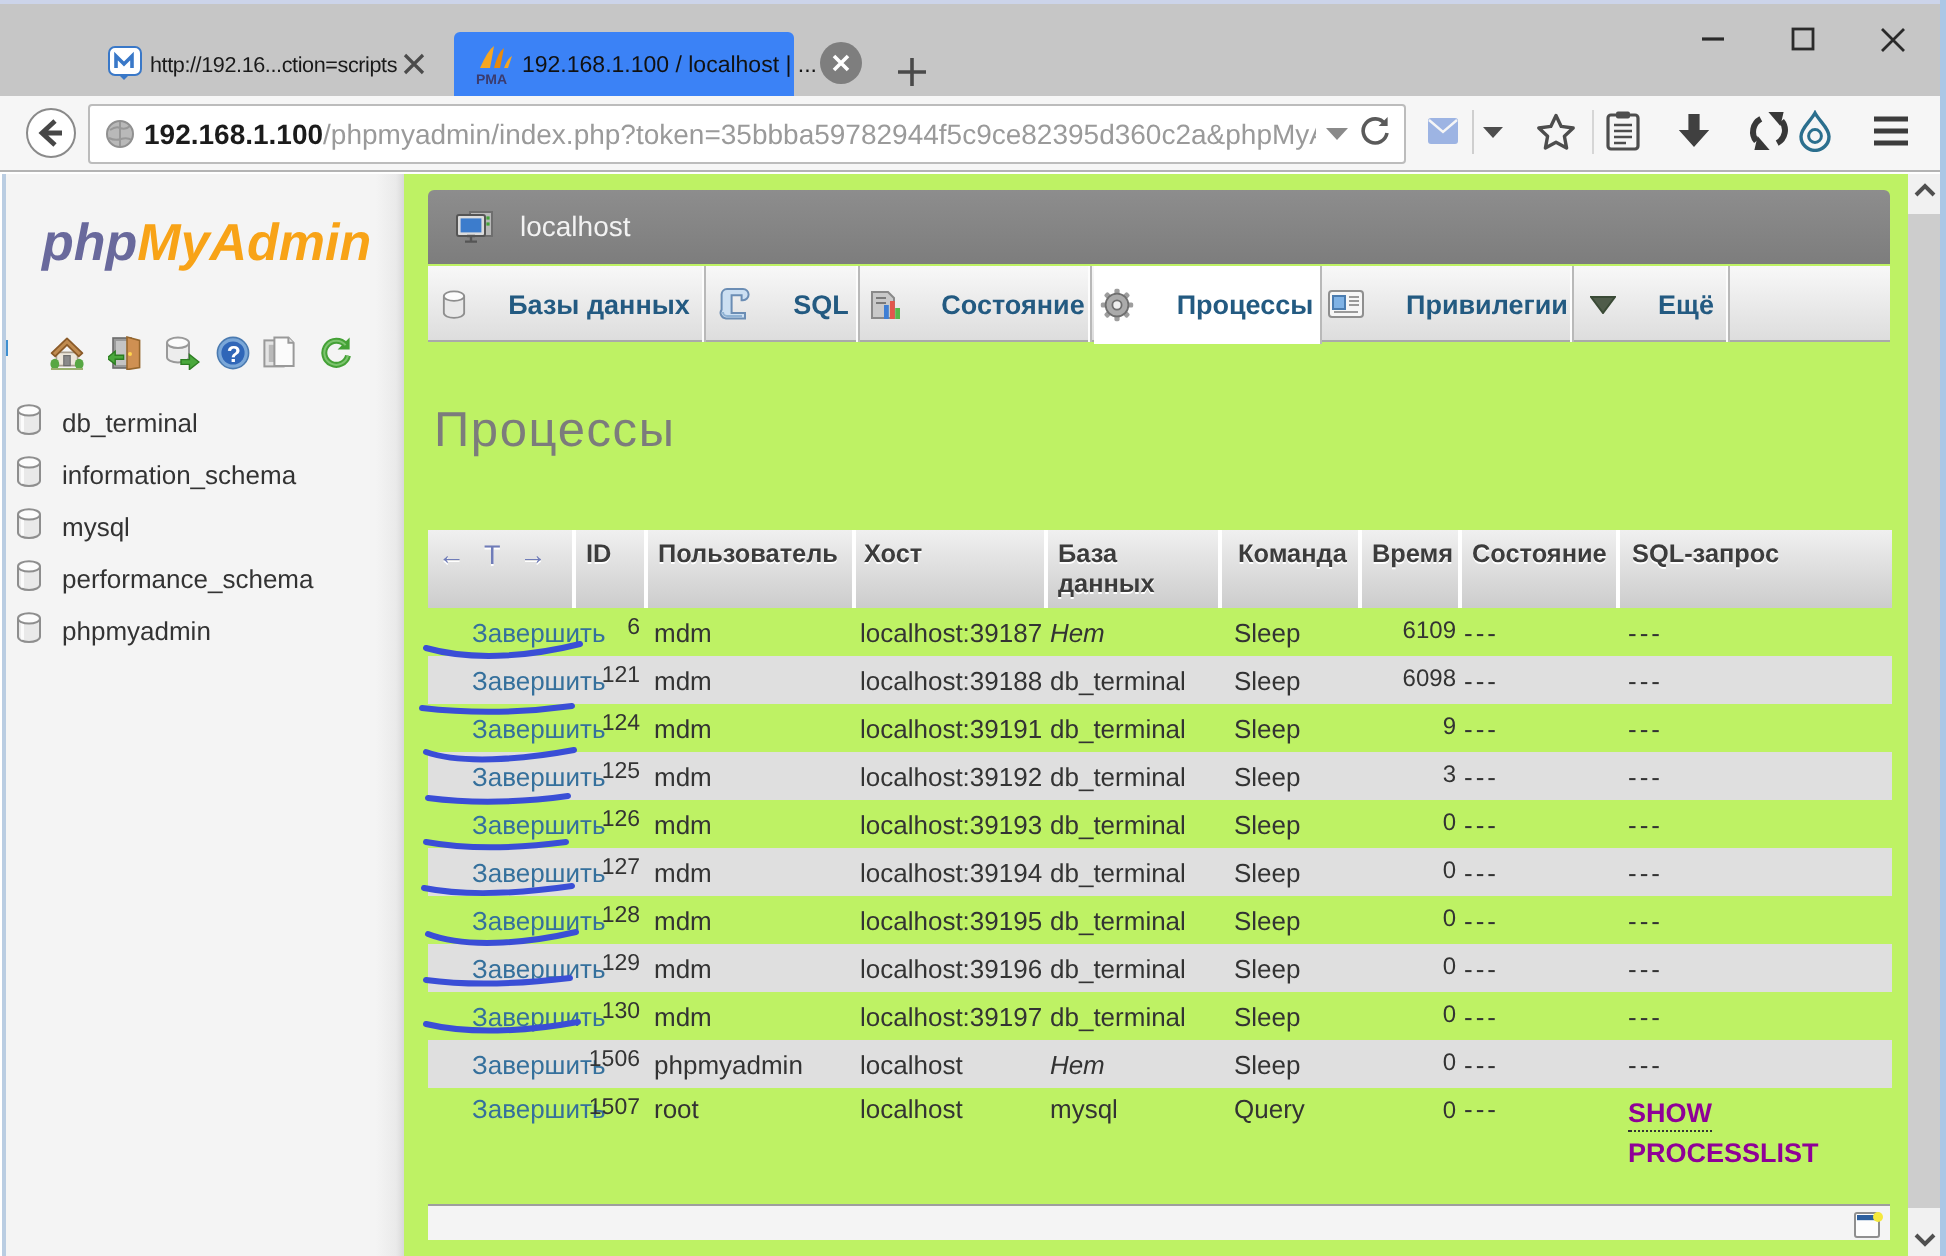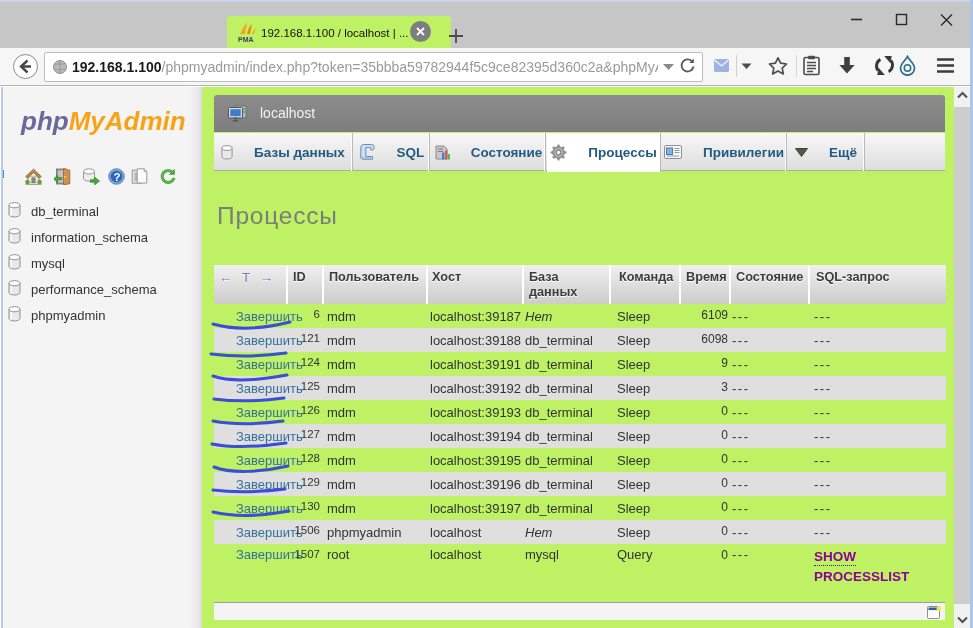--- a/index.html
+++ b/index.html
@@ -9,21 +9,21 @@
 .abs { position:absolute; }
 
 
 #topline { left:0; top:0; width:973px; height:2px; background:#ccd4ea; }
 #titlebar { left:0; top:2px; width:973px; height:46px; background:#c6c6c6; }
 #rightborder { left:970px; top:0; width:3px; height:628px; background:#abc7e6; }
 
 .tab1 { left:44px; top:16px; width:182px; height:32px; color:#1a1a1a; font-size:10.8px; letter-spacing:-0.2px; }
 .tab1 .tx { position:absolute; left:31px; top:11px; white-space:nowrap; }
 .tabclose { position:absolute; left:156px; top:9px; width:14px; height:14px; color:#4d4d4d; font-size:15px; }
-.tab2 { left:227px; top:16px; width:224px; height:32px; background:#bef264; border-radius:3px 3px 0 0; font-size:11.5px; color:#111; }
+.tab2 { left:227px; top:16px; width:170px; height:32px; background:#3b82f6; border-radius:3px 3px 0 0; font-size:11.5px; color:#111; }
 .tab2 .tx { position:absolute; left:34px; top:11px; white-space:nowrap; }
 .tab2close { position:absolute; left:183px; top:5px; width:21px; height:21px; border-radius:50%; background:#7e7e7e; }
 .newtab { left:446px; top:26px; width:20px; height:20px; }
 
 
 #toolbar { left:0; top:48px; width:973px; height:38px; background:#f6f6f6; border-bottom:1px solid #b3b3b3; }
 #backbtn { left:13px; top:54px; width:25px; height:25px; border-radius:50%; background:#fff; border:1px solid #8a8a8a; }
 #urlfield { left:44px; top:52px; width:659px; height:30px; background:#fff; border:1px solid #bcbcbc; border-radius:2px; }
 #urltext { left:72px; top:59px; font-size:14px; color:#9a9a9a; white-space:nowrap; width:586px; overflow:hidden; }
 #urltext b { color:#1b1b1b; font-weight:bold; }
@@ -84,20 +84,31 @@
 .sarrow { position:absolute; left:0; width:17px; height:17px; color:#4f4f4f; }
 svg { display:block; }
 .nowrap { white-space:nowrap; }
 </style>
 </head>
 <body>
 <div id="win">
   <div class="abs" id="titlebar"></div>
   <div class="abs" id="topline"></div>
 
+  <div class="abs tab1">
+    <svg style="position:absolute;left:10px;top:7px" width="17" height="17" viewBox="0 0 17 17">
+        <rect x="0.5" y="0.5" width="16" height="14" rx="3" fill="#fff" stroke="#3978c8"></rect>
+        <path d="M4 11 V5 l4 4 4-4 v6" fill="none" stroke="#3978c8" stroke-width="1.8"></path>
+        <path d="M6 15 l2 2 2-2z" fill="#3978c8"></path>
+      </svg>
+    <span class="tx">http://192.16...ction=scripts</span>
+    <svg class="tabclose" width="14" height="14" viewBox="0 0 14 14">
+        <path d="M2.5 2.5 L11.5 11.5 M11.5 2.5 L2.5 11.5" stroke="#4b4b4b" stroke-width="1.6"></path>
+      </svg>
+  </div>
 
   <div class="abs tab2">
     <svg style="position:absolute;left:9px;top:5px" width="22" height="22" viewBox="0 0 22 22">
       <path d="M4 13 Q8 4 11 2 Q10 8 9 13 Z" fill="#f5a623"></path>
       <path d="M11 13 Q13 5 16 3 Q15 8 14 13 Z" fill="#e8890c"></path>
       <path d="M16 13 Q18 8 20 7 Q19 10 18 13 Z" fill="#f5a623"></path>
       <text x="2" y="21" font-size="7" font-weight="bold" fill="#3b3b6e" font-family="Liberation Sans">PMA</text>
     </svg>
     <span class="tx">192.168.1.100 / localhost | ...</span>
     <div class="tab2close">

